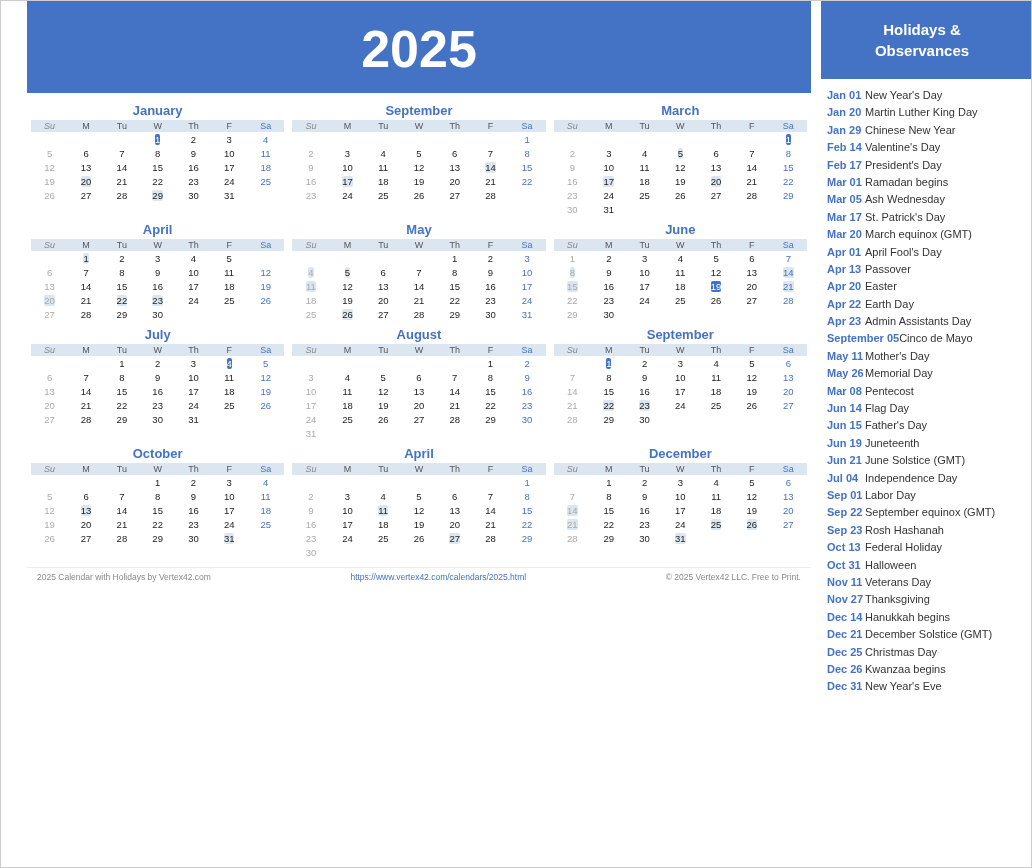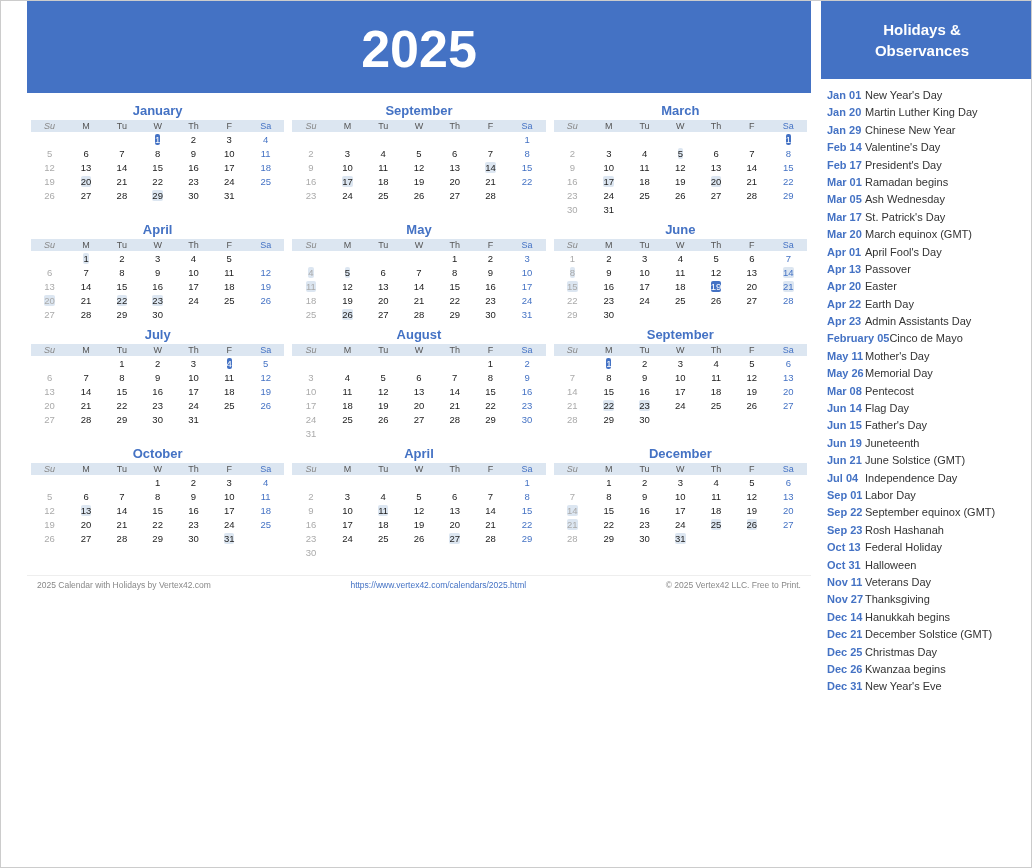--- a/index.html
+++ b/index.html
@@ -113,21 +113,21 @@
     .holiday-name {
       color: #333;
     }
     .footer {
       display: flex;
       justify-content: space-between;
       padding: 4px 10px;
       font-size: 8.5px;
       color: #888;
       border-top: 1px solid #eee;
-      margin-top: 16px;
+      margin-top: 8px;
     }
     .footer a { color: #4472c4; text-decoration: none; }
   </style>
 </head>
 <body>
 
 <div class="page">
   <div class="main-content">
     <div class="calendar-section">
       <div class="year-header">2025</div>
@@ -967,21 +967,21 @@
           </div>
           <div class="holiday-item">
             <span class="holiday-date">Apr 22</span>
             <span class="holiday-name">Earth Day</span>
           </div>
           <div class="holiday-item">
             <span class="holiday-date">Apr 23</span>
             <span class="holiday-name">Admin Assistants Day</span>
           </div>
           <div class="holiday-item">
-            <span class="holiday-date">February 05</span>
+            <span class="holiday-date">September 05</span>
             <span class="holiday-name">Cinco de Mayo</span>
           </div>
           <div class="holiday-item">
             <span class="holiday-date">May 11</span>
             <span class="holiday-name">Mother's Day</span>
           </div>
           <div class="holiday-item">
             <span class="holiday-date">May 26</span>
             <span class="holiday-name">Memorial Day</span>
           </div>

